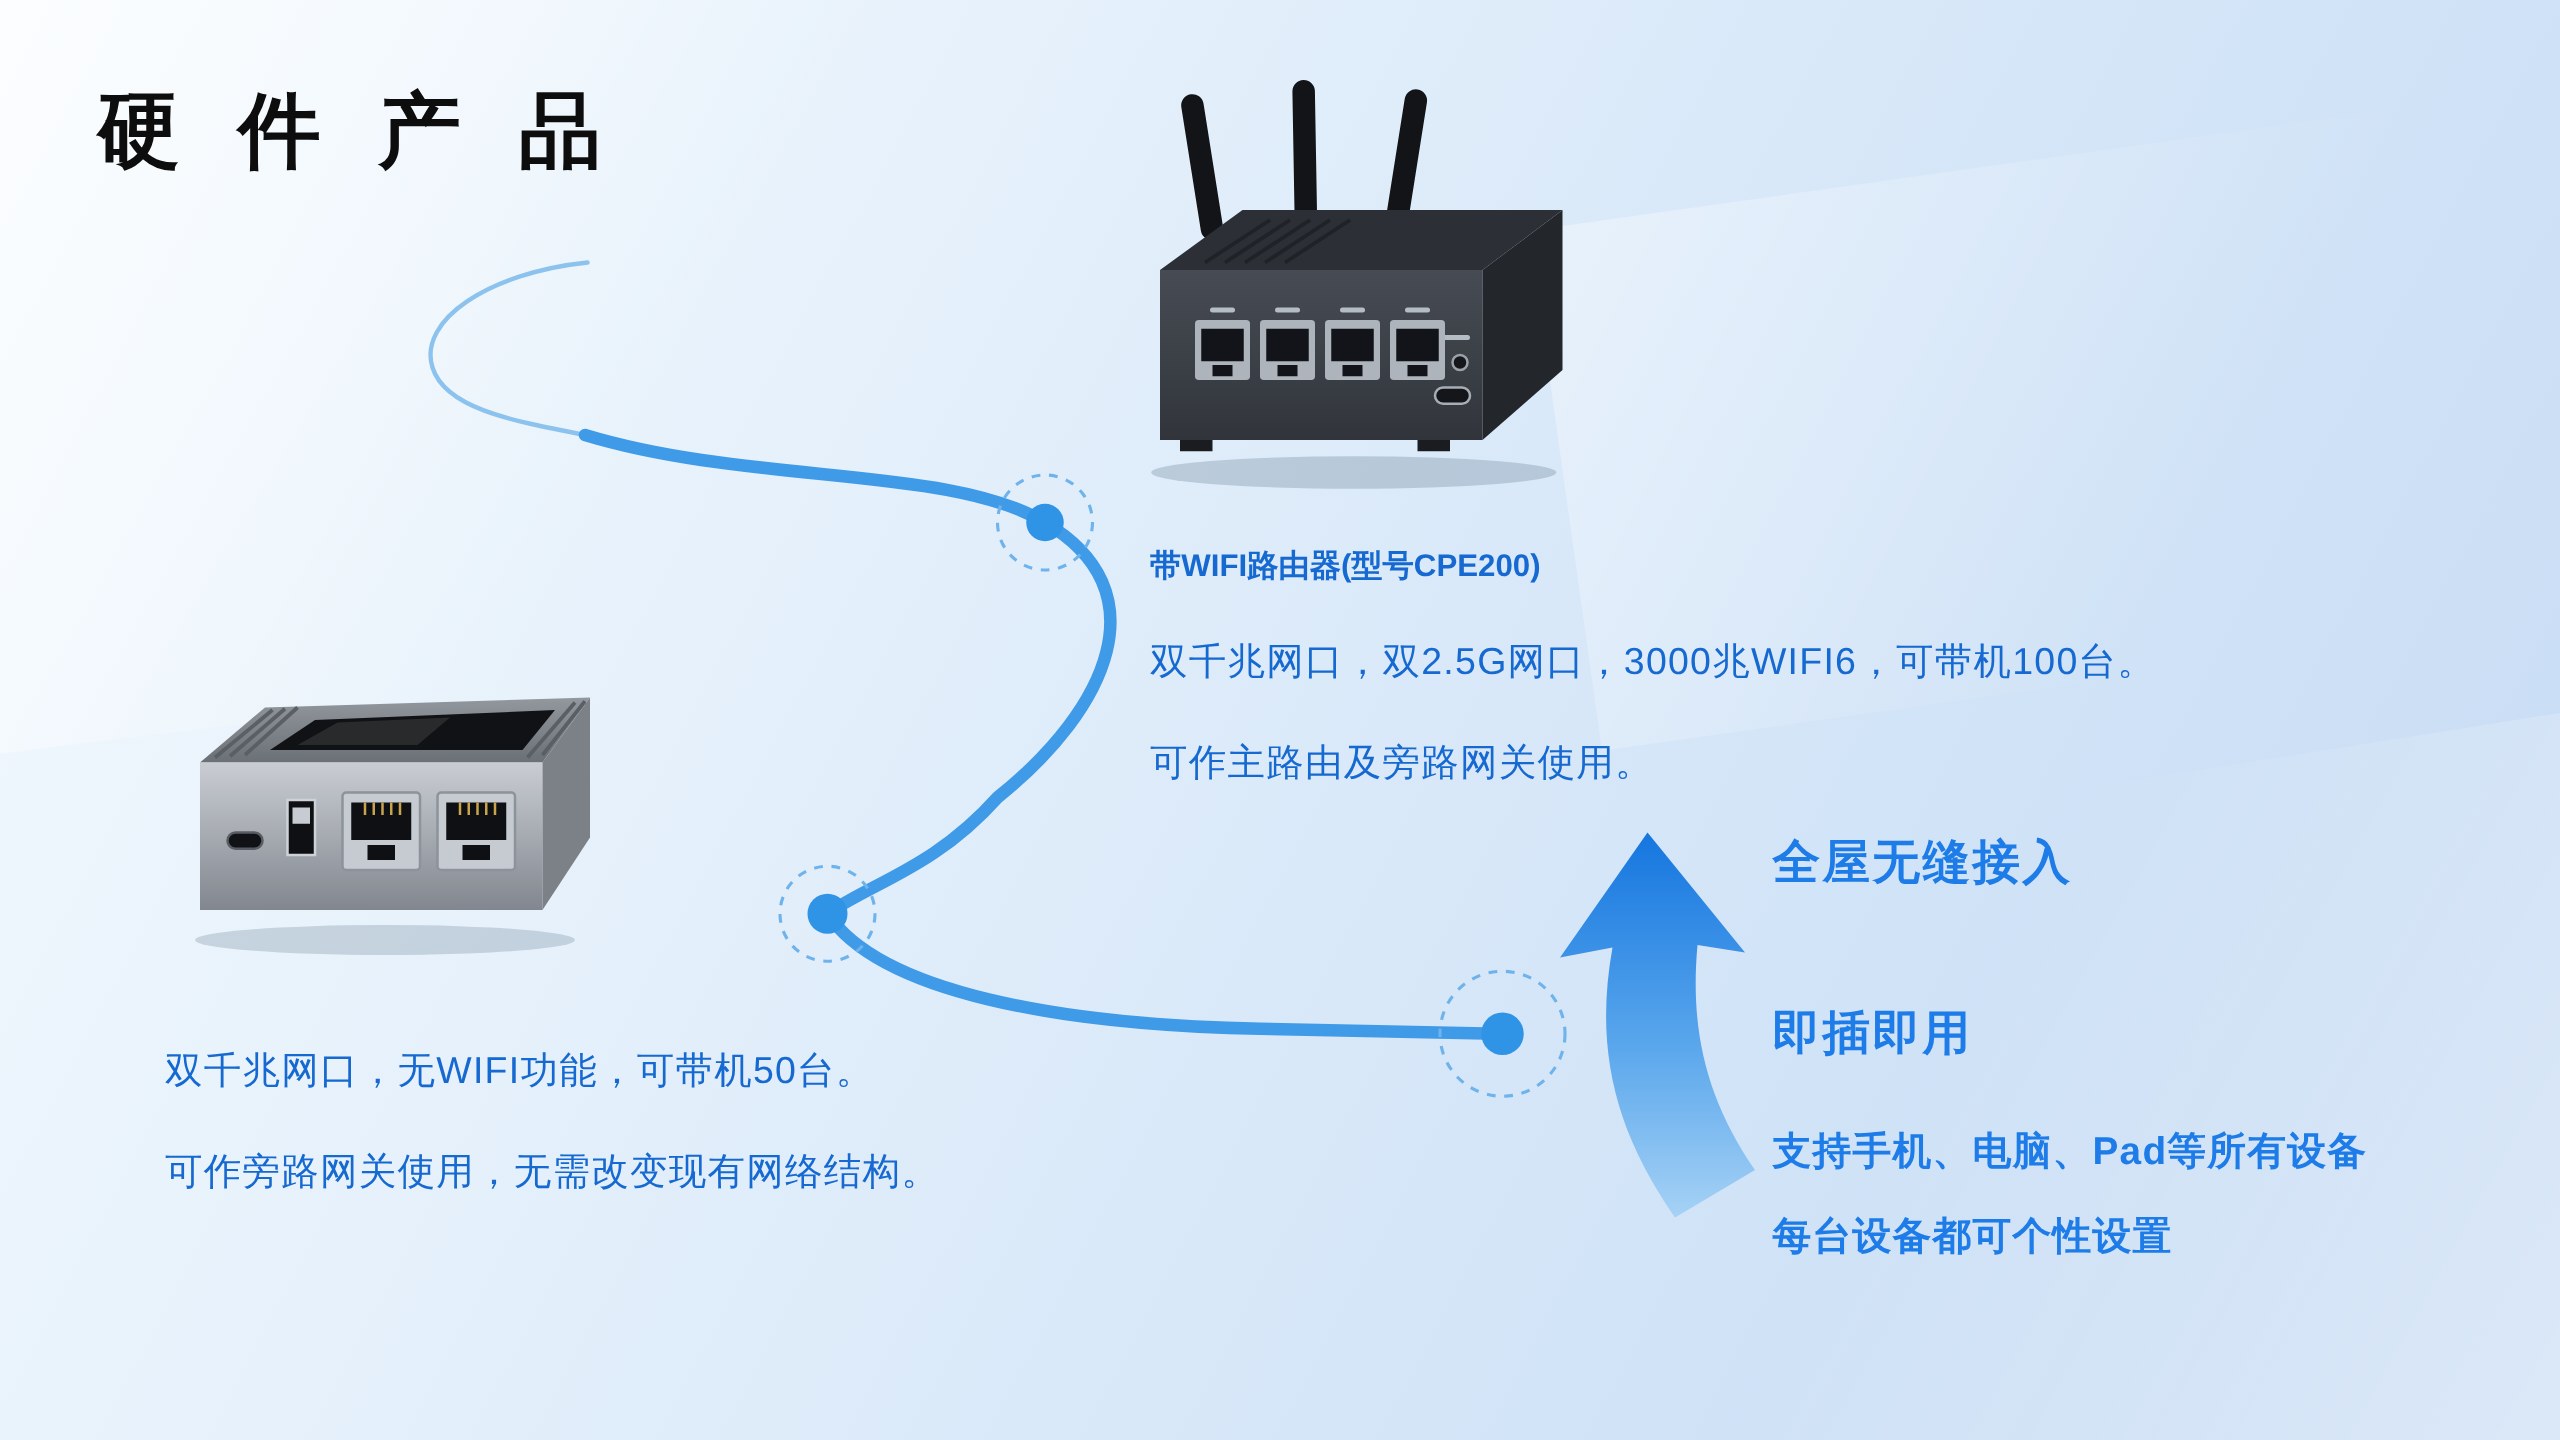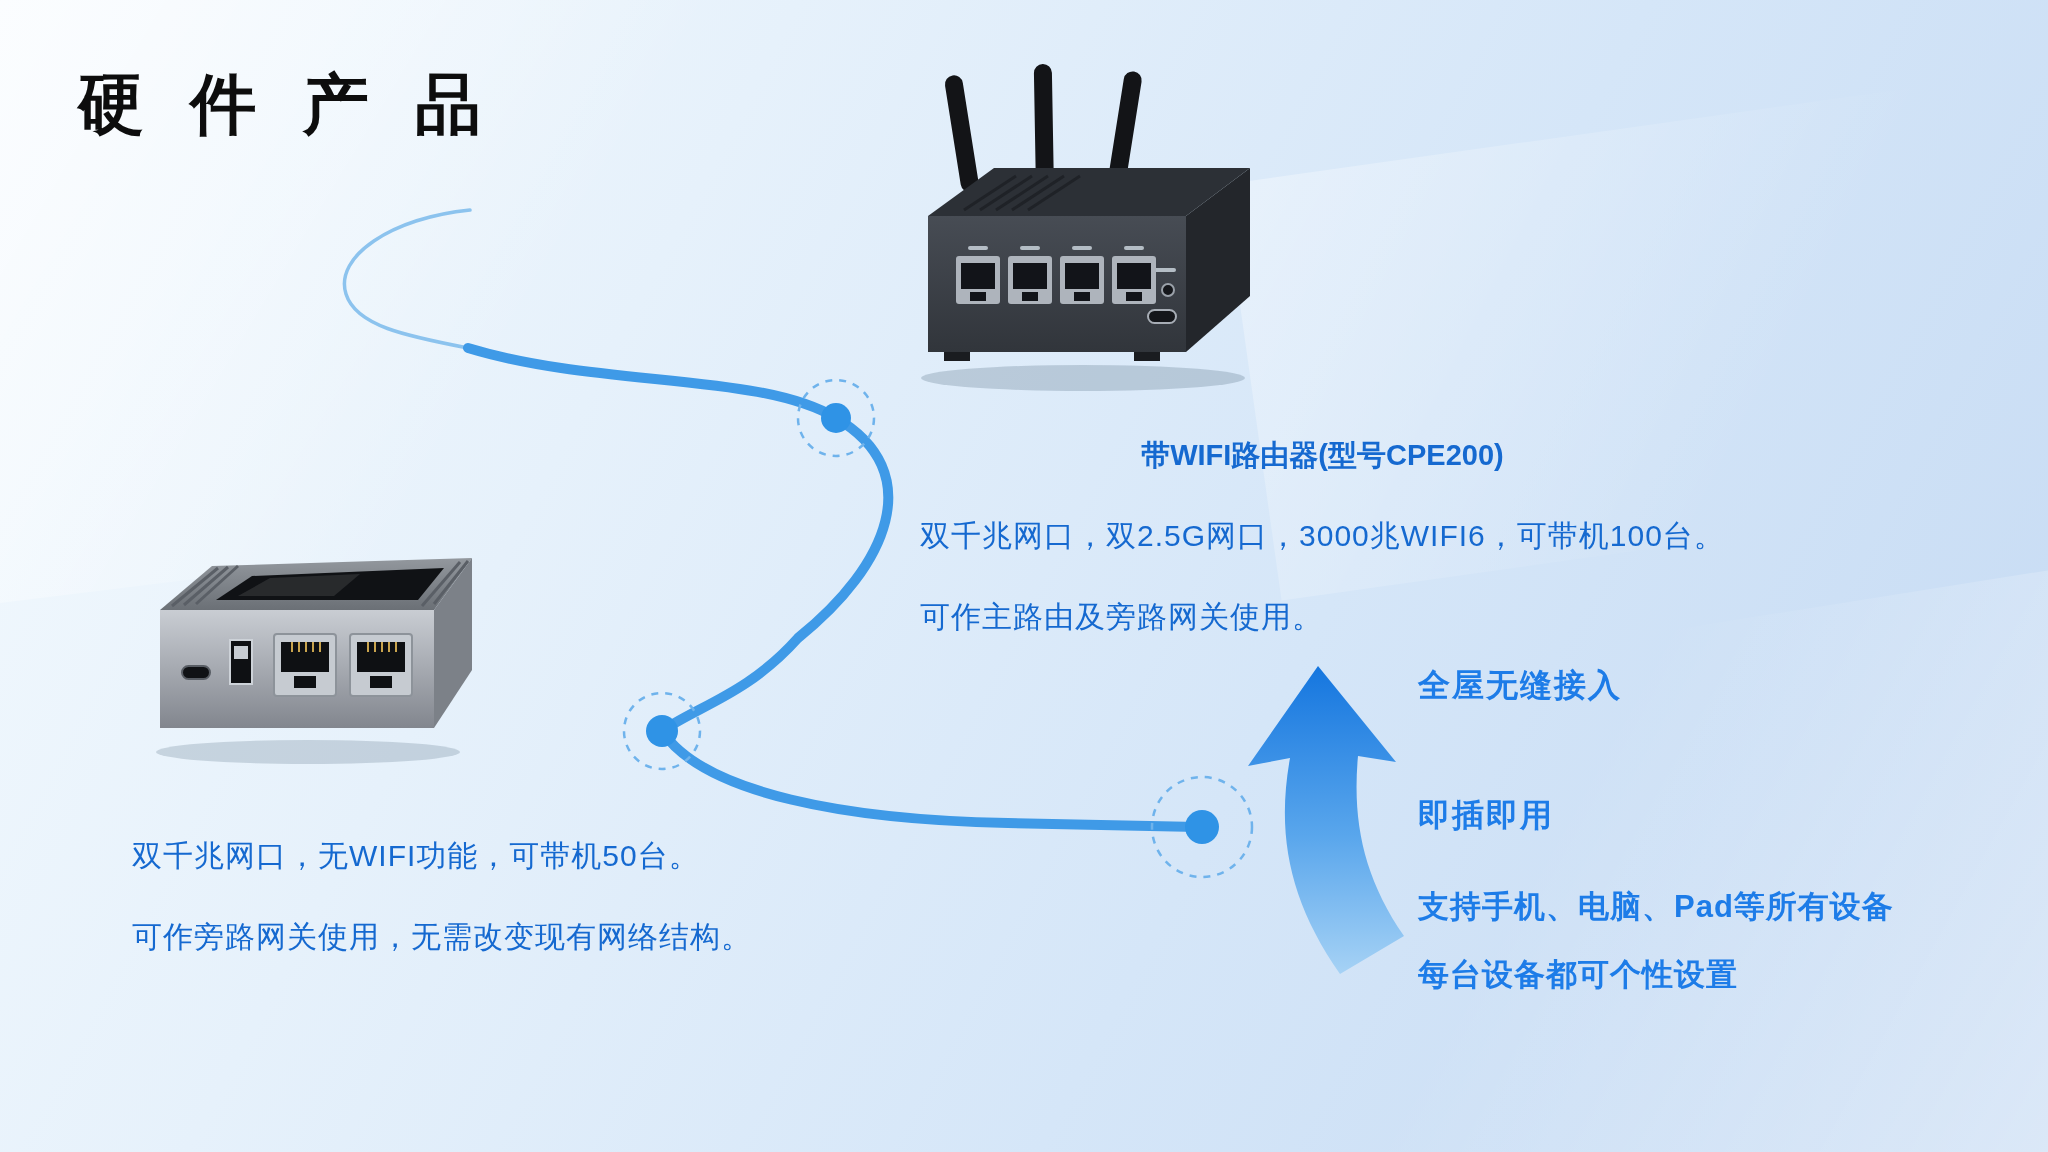--- a/index.html
+++ b/index.html
@@ -25,27 +25,27 @@
     color:var(--title-color,#0d0d0d);
   }
 
   .scene{position:absolute;left:0;top:0;}
 
   .product-svg{position:absolute;}
   .cpe200-svg{left:898px;top:58px;width:380px;height:338px;}
   .cpe100-svg{left:138px;top:538px;width:350px;height:235px;}
 
   .text-block{position:absolute;color:var(--accent-blue,#1569d0);}
-  .text-block h3{margin:0;font-size:29px;font-weight:700;text-align:center;}
+  .text-block h3{margin:0;font-size:25px;font-weight:700;}
   .text-block p{margin:40px 0 0;font-size:30px;font-weight:500;letter-spacing:1px;}
   .cpe200-text{left:920px;top:436px;}
   .cpe100-text{left:132px;top:796px;}
 
   .benefits{position:absolute;left:1418px;top:664px;color:var(--headline-blue,#1d7ce8);}
-  .benefits .headline{margin:0;font-size:32px;font-weight:700;letter-spacing:2px;}
+  .benefits .headline{margin:0;font-size:38px;font-weight:700;letter-spacing:2px;}
   .benefits .headline + .headline{margin-top:86px;}
   .benefits .detail{margin:48px 0 0;font-size:31px;font-weight:700;letter-spacing:1px;}
   .benefits .detail + .detail{margin-top:26px;}
 </style>
 </head>
 <body>
 
 <div class="stage">
 
   <div class="streak streak-1"></div>

